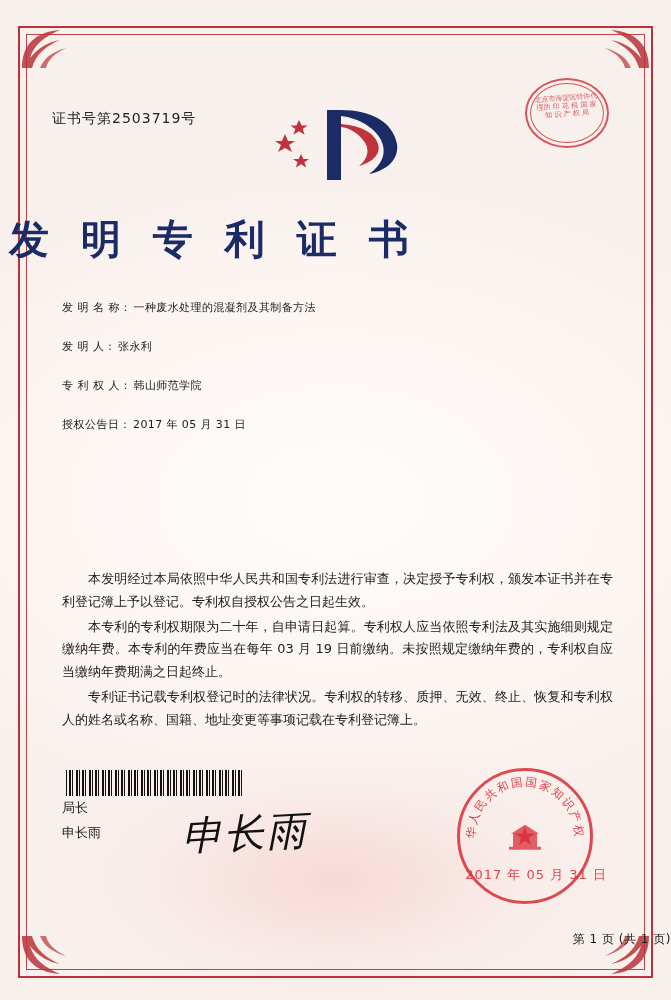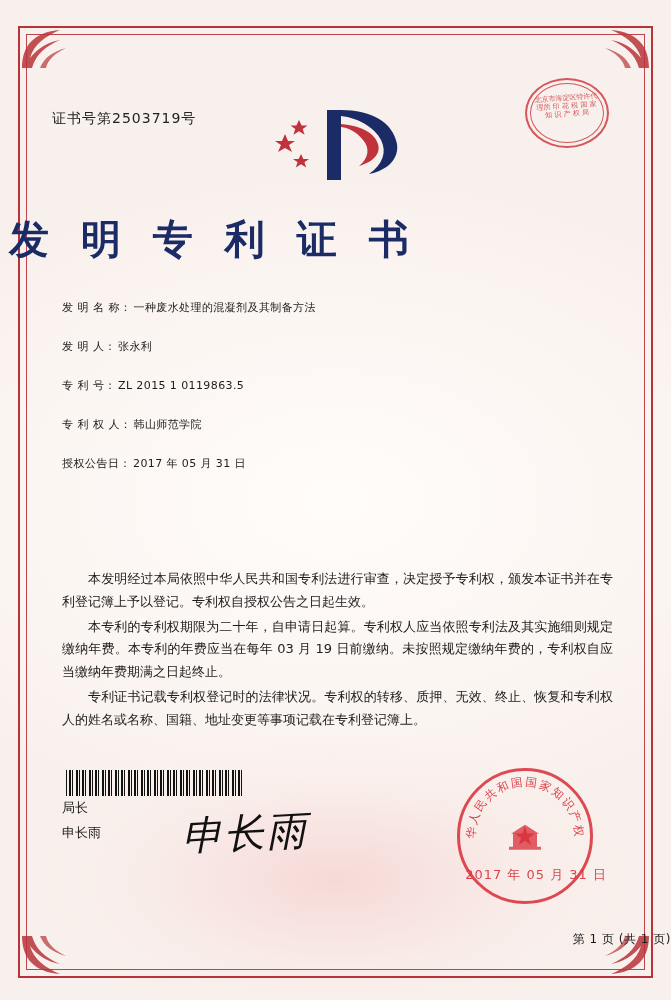--- a/index.html
+++ b/index.html
@@ -326,24 +326,20 @@
   <div class="fields">
     <div class="field-row">
       <span class="field-label">发 明 名 称：</span>
       <span class="field-value">一种废水处理的混凝剂及其制备方法</span>
     </div>
     <div class="field-row">
       <span class="field-label">发 明 人：</span>
       <span class="field-value">张永利</span>
     </div>
     <div class="field-row">
-      <span class="field-label">专 利 号：</span>
-      <span class="field-value">ZL 2015 1 0119863.5</span>
-    </div>
-    <div class="field-row">
       <span class="field-label">专 利 权 人：</span>
       <span class="field-value">韩山师范学院</span>
     </div>
     <div class="field-row">
       <span class="field-label">授权公告日：</span>
       <span class="field-value">2017 年 05 月 31 日</span>
     </div>
   </div>
 
   <div class="paras">

